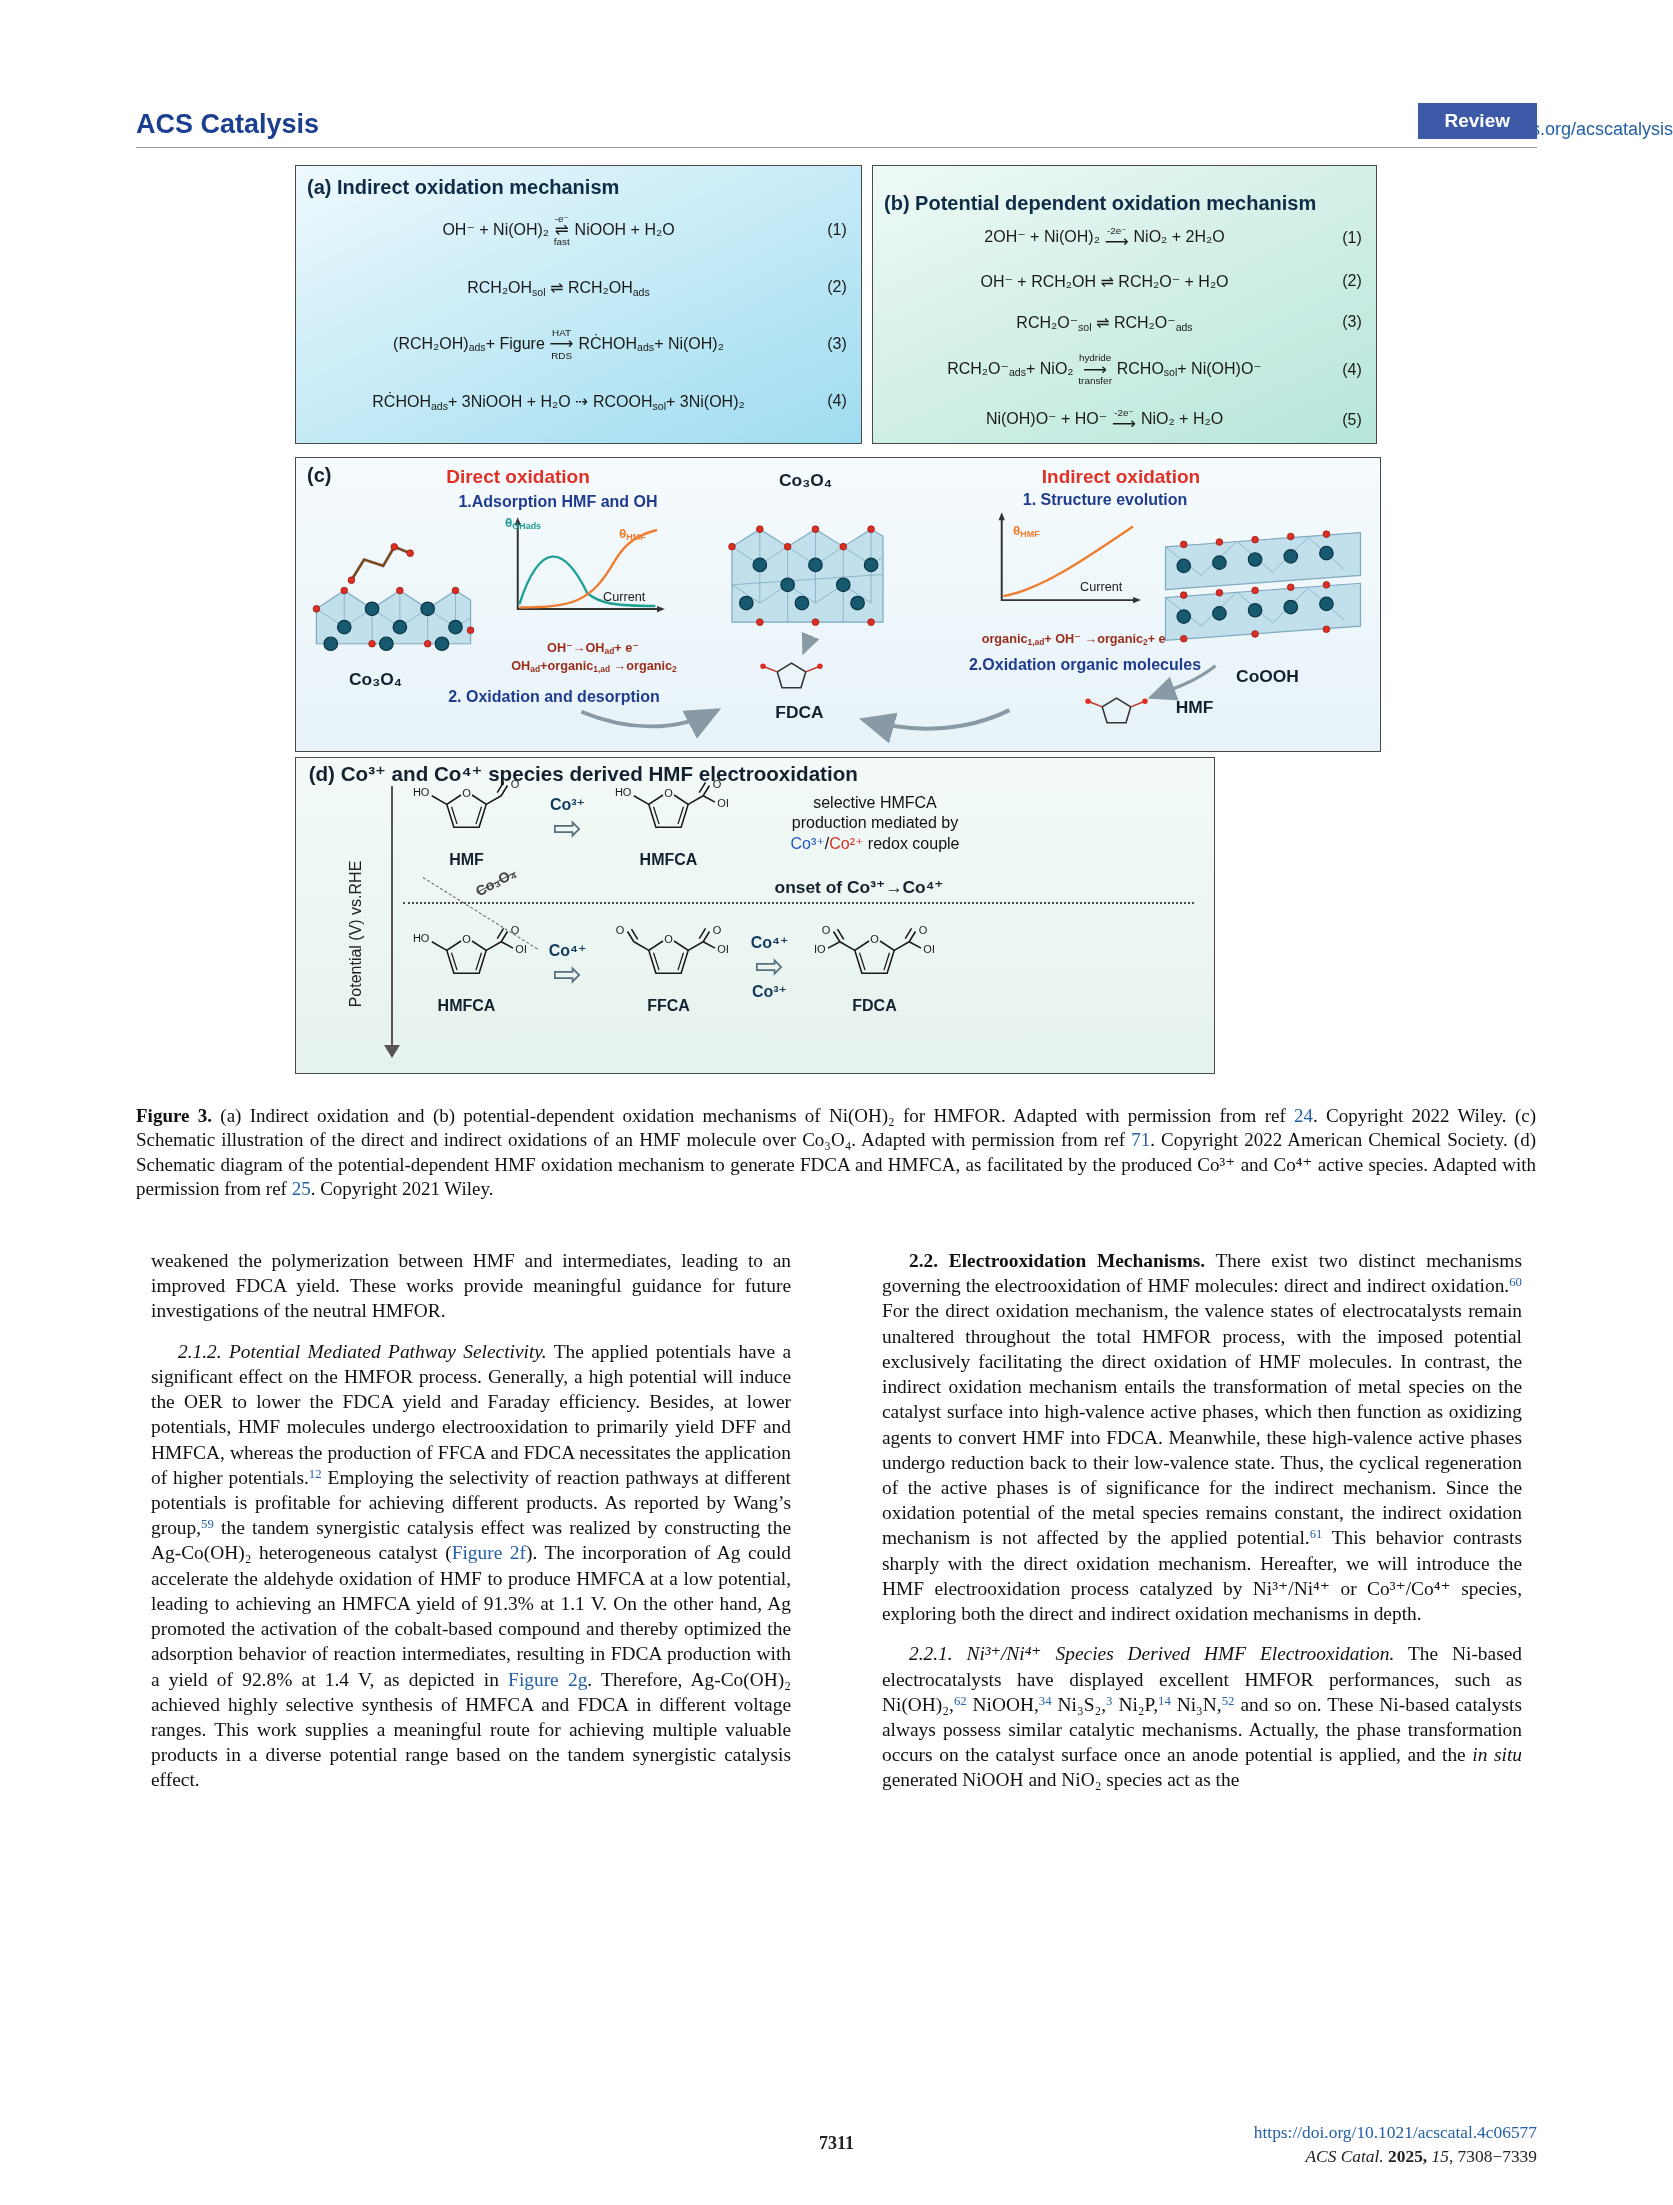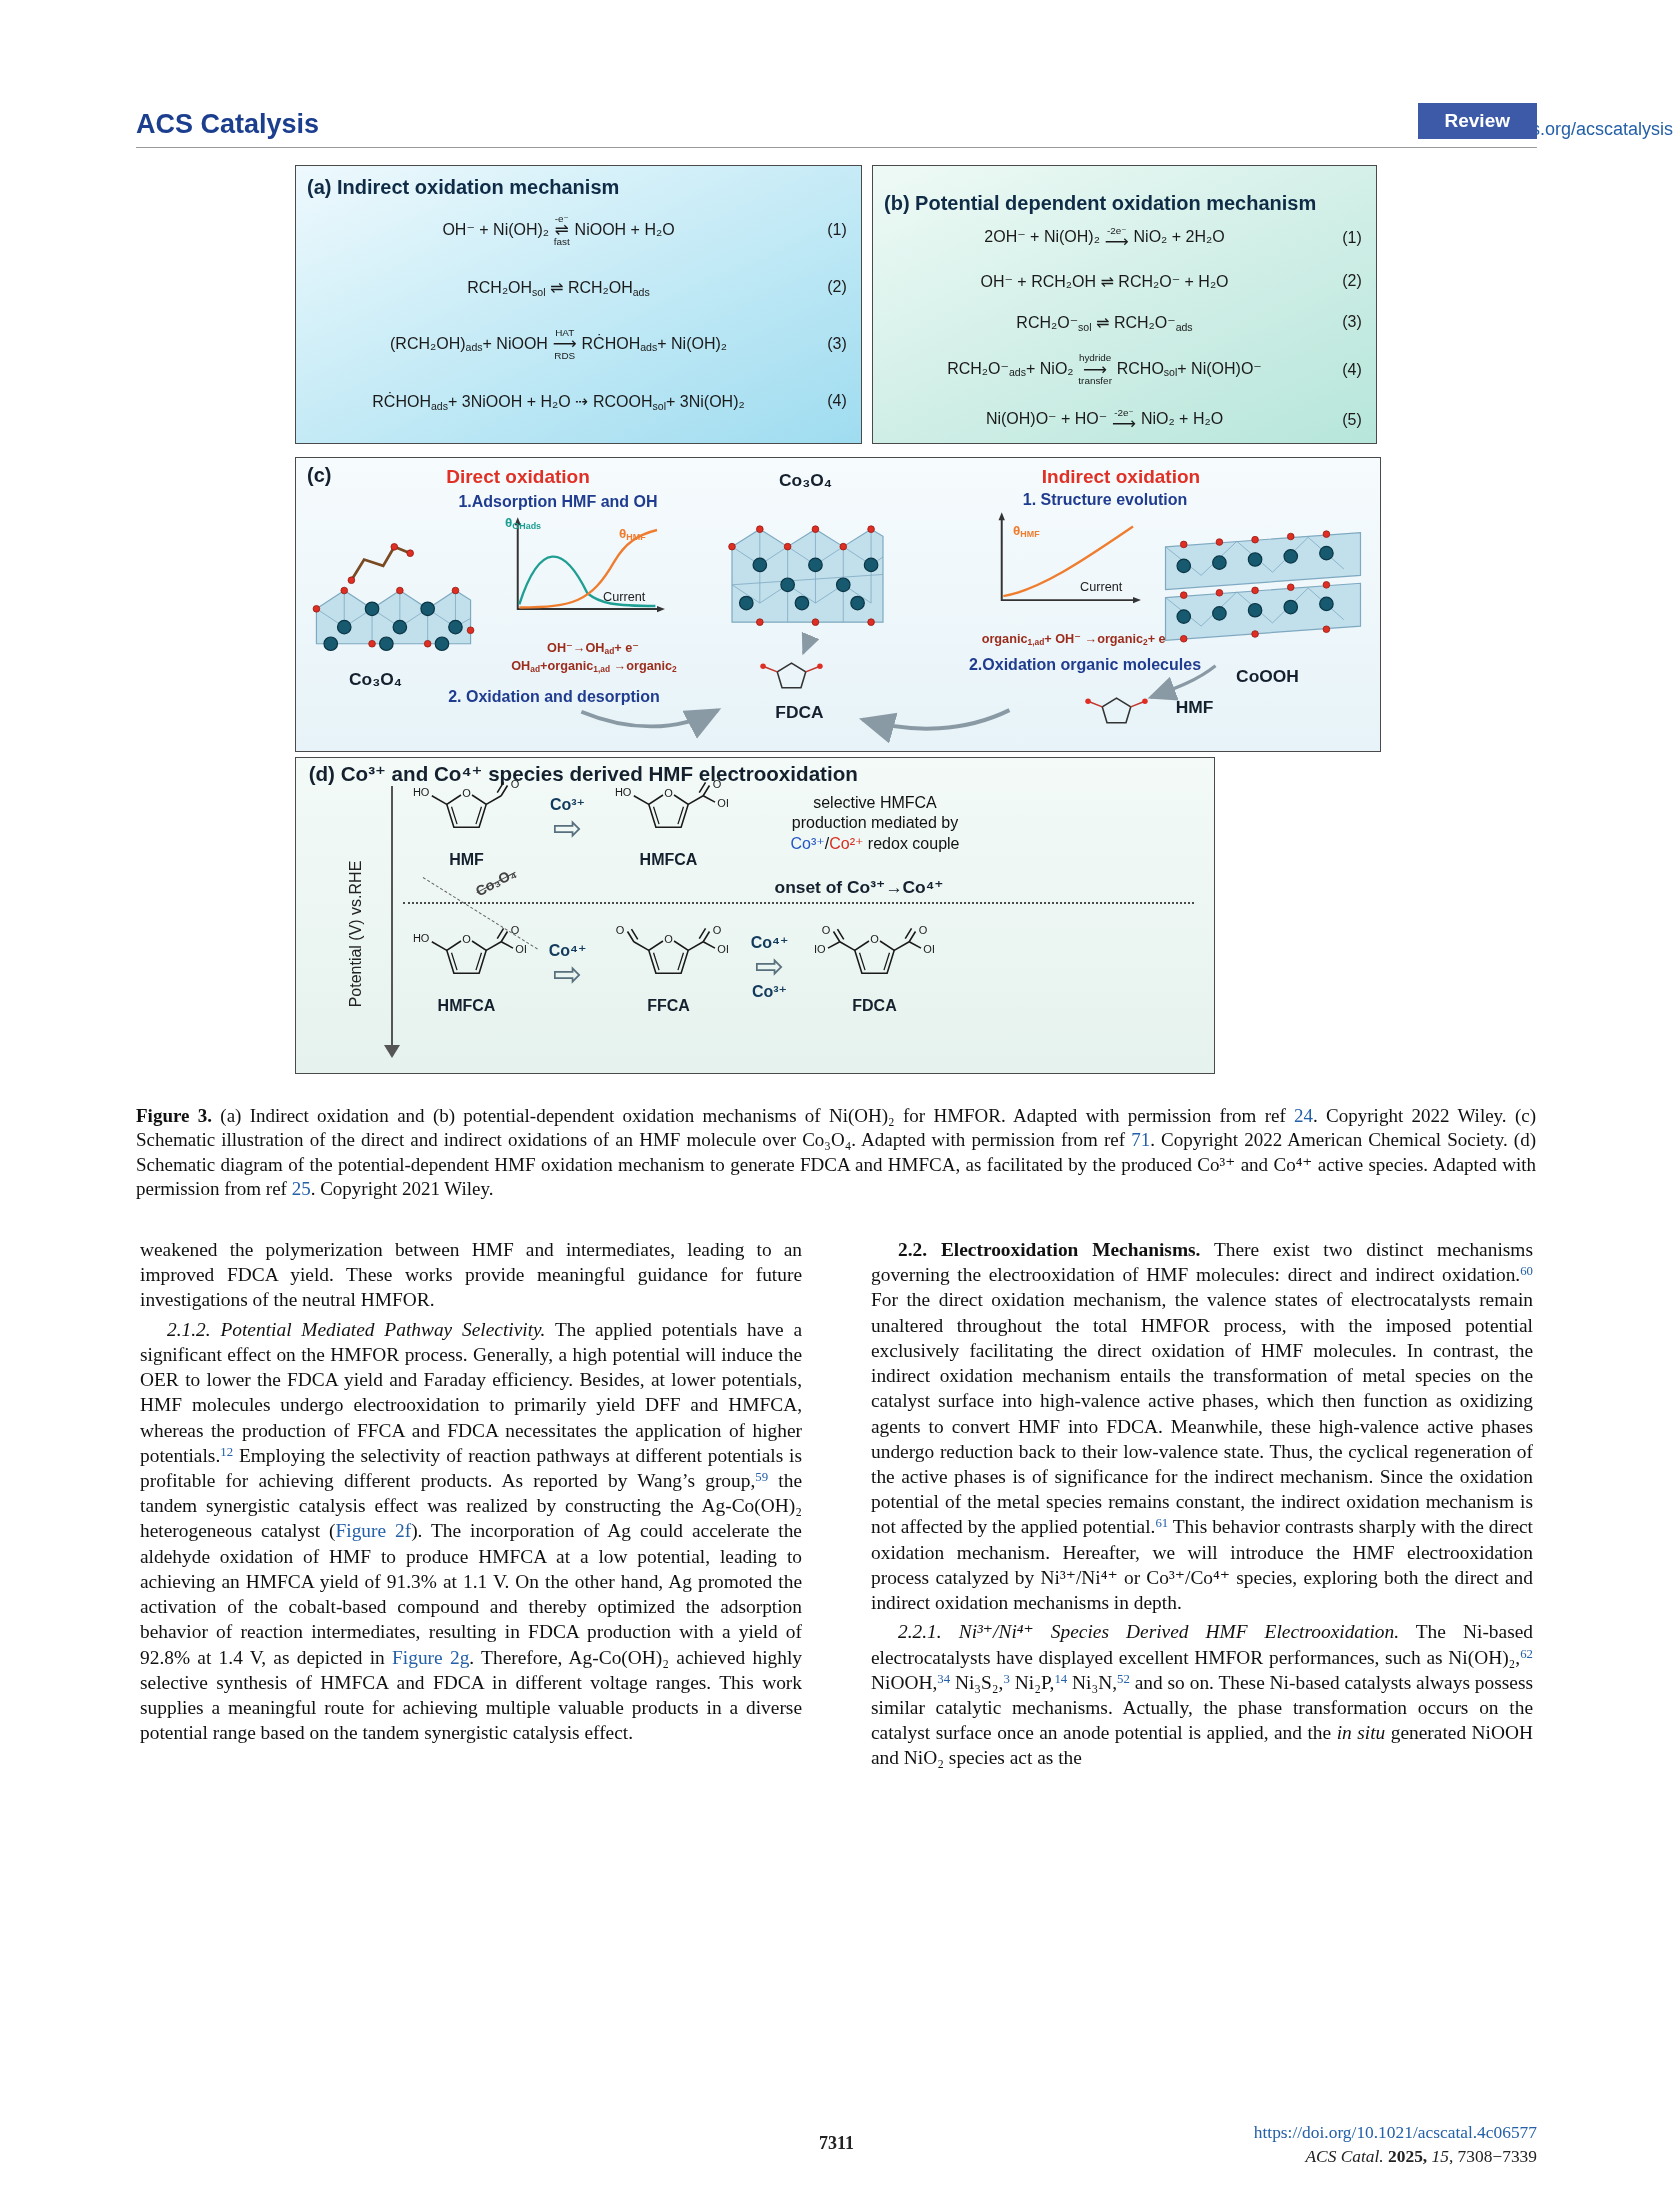--- a/index.html
+++ b/index.html
@@ -55,21 +55,21 @@
   .d-divider { left:107px; right:20px; top:144px; border-top:2.4px dotted #4a4a4a; }
   .d-onset { left:444px; top:119px; width:238px; font-family:"Liberation Sans","DejaVu Sans",sans-serif; font-weight:bold; font-size:17.4px; color:#14202e; text-align:center; }
   .d-diag { left:127px; top:119px; width:135px; border-top:1.6px dashed #666; transform:rotate(32deg); transform-origin:left center; }
   .d-crossed { left:178px; top:116px; transform:rotate(-28deg); font-family:"Liberation Sans","DejaVu Sans",sans-serif; font-weight:bold; font-size:14.3px; color:#444; text-decoration:line-through; }
 
   
   .caption { position:absolute; left:136px; top:1104px; width:1400px; font-size:19px; line-height:1.28; text-align:justify; color:#111; }
   .col { position:absolute; top:1233px; width:670px; height:887px; font-size:19.4px; line-height:1.3; text-align:justify; overflow:hidden; }
   .col-left { left:136px; }
   .col-right { left:867px; }
-  .para { margin:4px; }
+  .para { margin:15px; }
   .indent { text-indent:27px; }
 
   
   .b { font-weight:bold; }
   .i { font-style:italic; }
   .ref { color:#2460a8; font-size:0.66em; vertical-align:0.5em; line-height:0; }
   .link { color:#2460a8; }
   .sub { font-size:0.66em; vertical-align:-0.25em; line-height:0; }
   .red { color:#d62e21; }
   .blue { color:#2456c4; }
@@ -110,21 +110,21 @@
                   <span class="stk-m">⇌</span>
                   <span class="stk-b">fast</span>
                 </span><span>NiOOH + H₂O</span></span>
               <span class="eq-num">(1)</span>
             </div>
           <div class="eq-row">
               <span class="eq"><span>RCH₂OH</span><span class="sub">sol</span><span>  ⇌  RCH₂OH</span><span class="sub">ads</span></span>
               <span class="eq-num">(2)</span>
             </div>
           <div class="eq-row">
-              <span class="eq"><span>(RCH₂OH)</span><span class="sub">ads</span><span>+ NiOOH</span><span class="stk">
+              <span class="eq"><span>(RCH₂OH)</span><span class="sub">ads</span><span>+ Figure</span><span class="stk">
                   <span class="stk-t">HAT</span>
                   <span class="stk-m">⟶</span>
                   <span class="stk-b">RDS</span>
                 </span><span>RĊHOH</span><span class="sub">ads</span><span>+ Ni(OH)₂</span></span>
               <span class="eq-num">(3)</span>
             </div>
           <div class="eq-row">
               <span class="eq"><span>RĊHOH</span><span class="sub">ads</span><span>+ 3NiOOH + H₂O  ⇢  RCOOH</span><span class="sub">sol</span><span>+ 3Ni(OH)₂</span></span>
               <span class="eq-num">(4)</span>
             </div>

